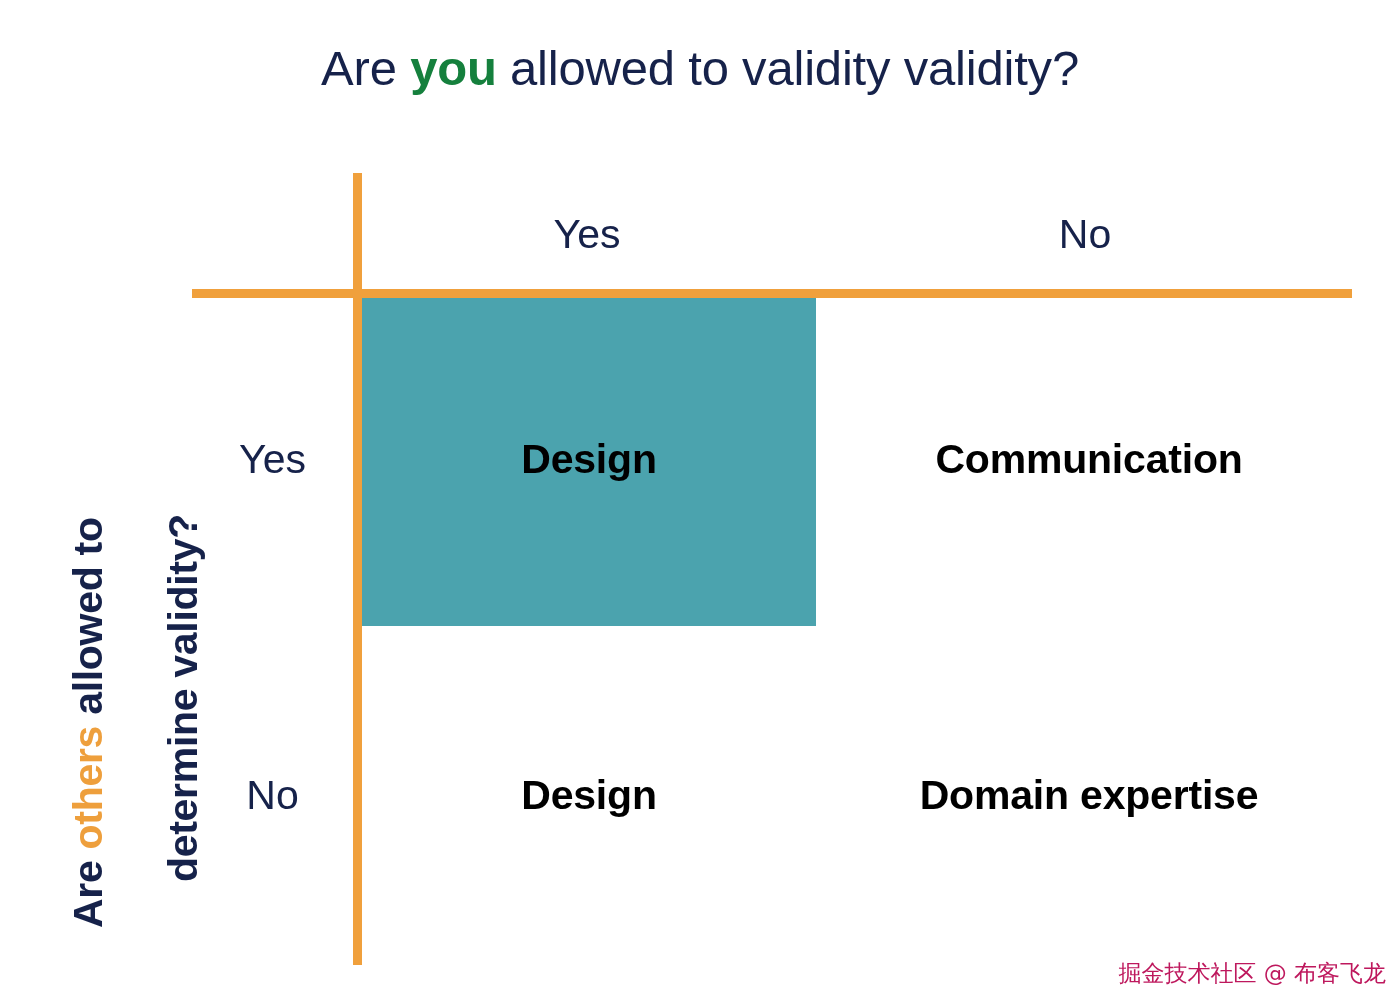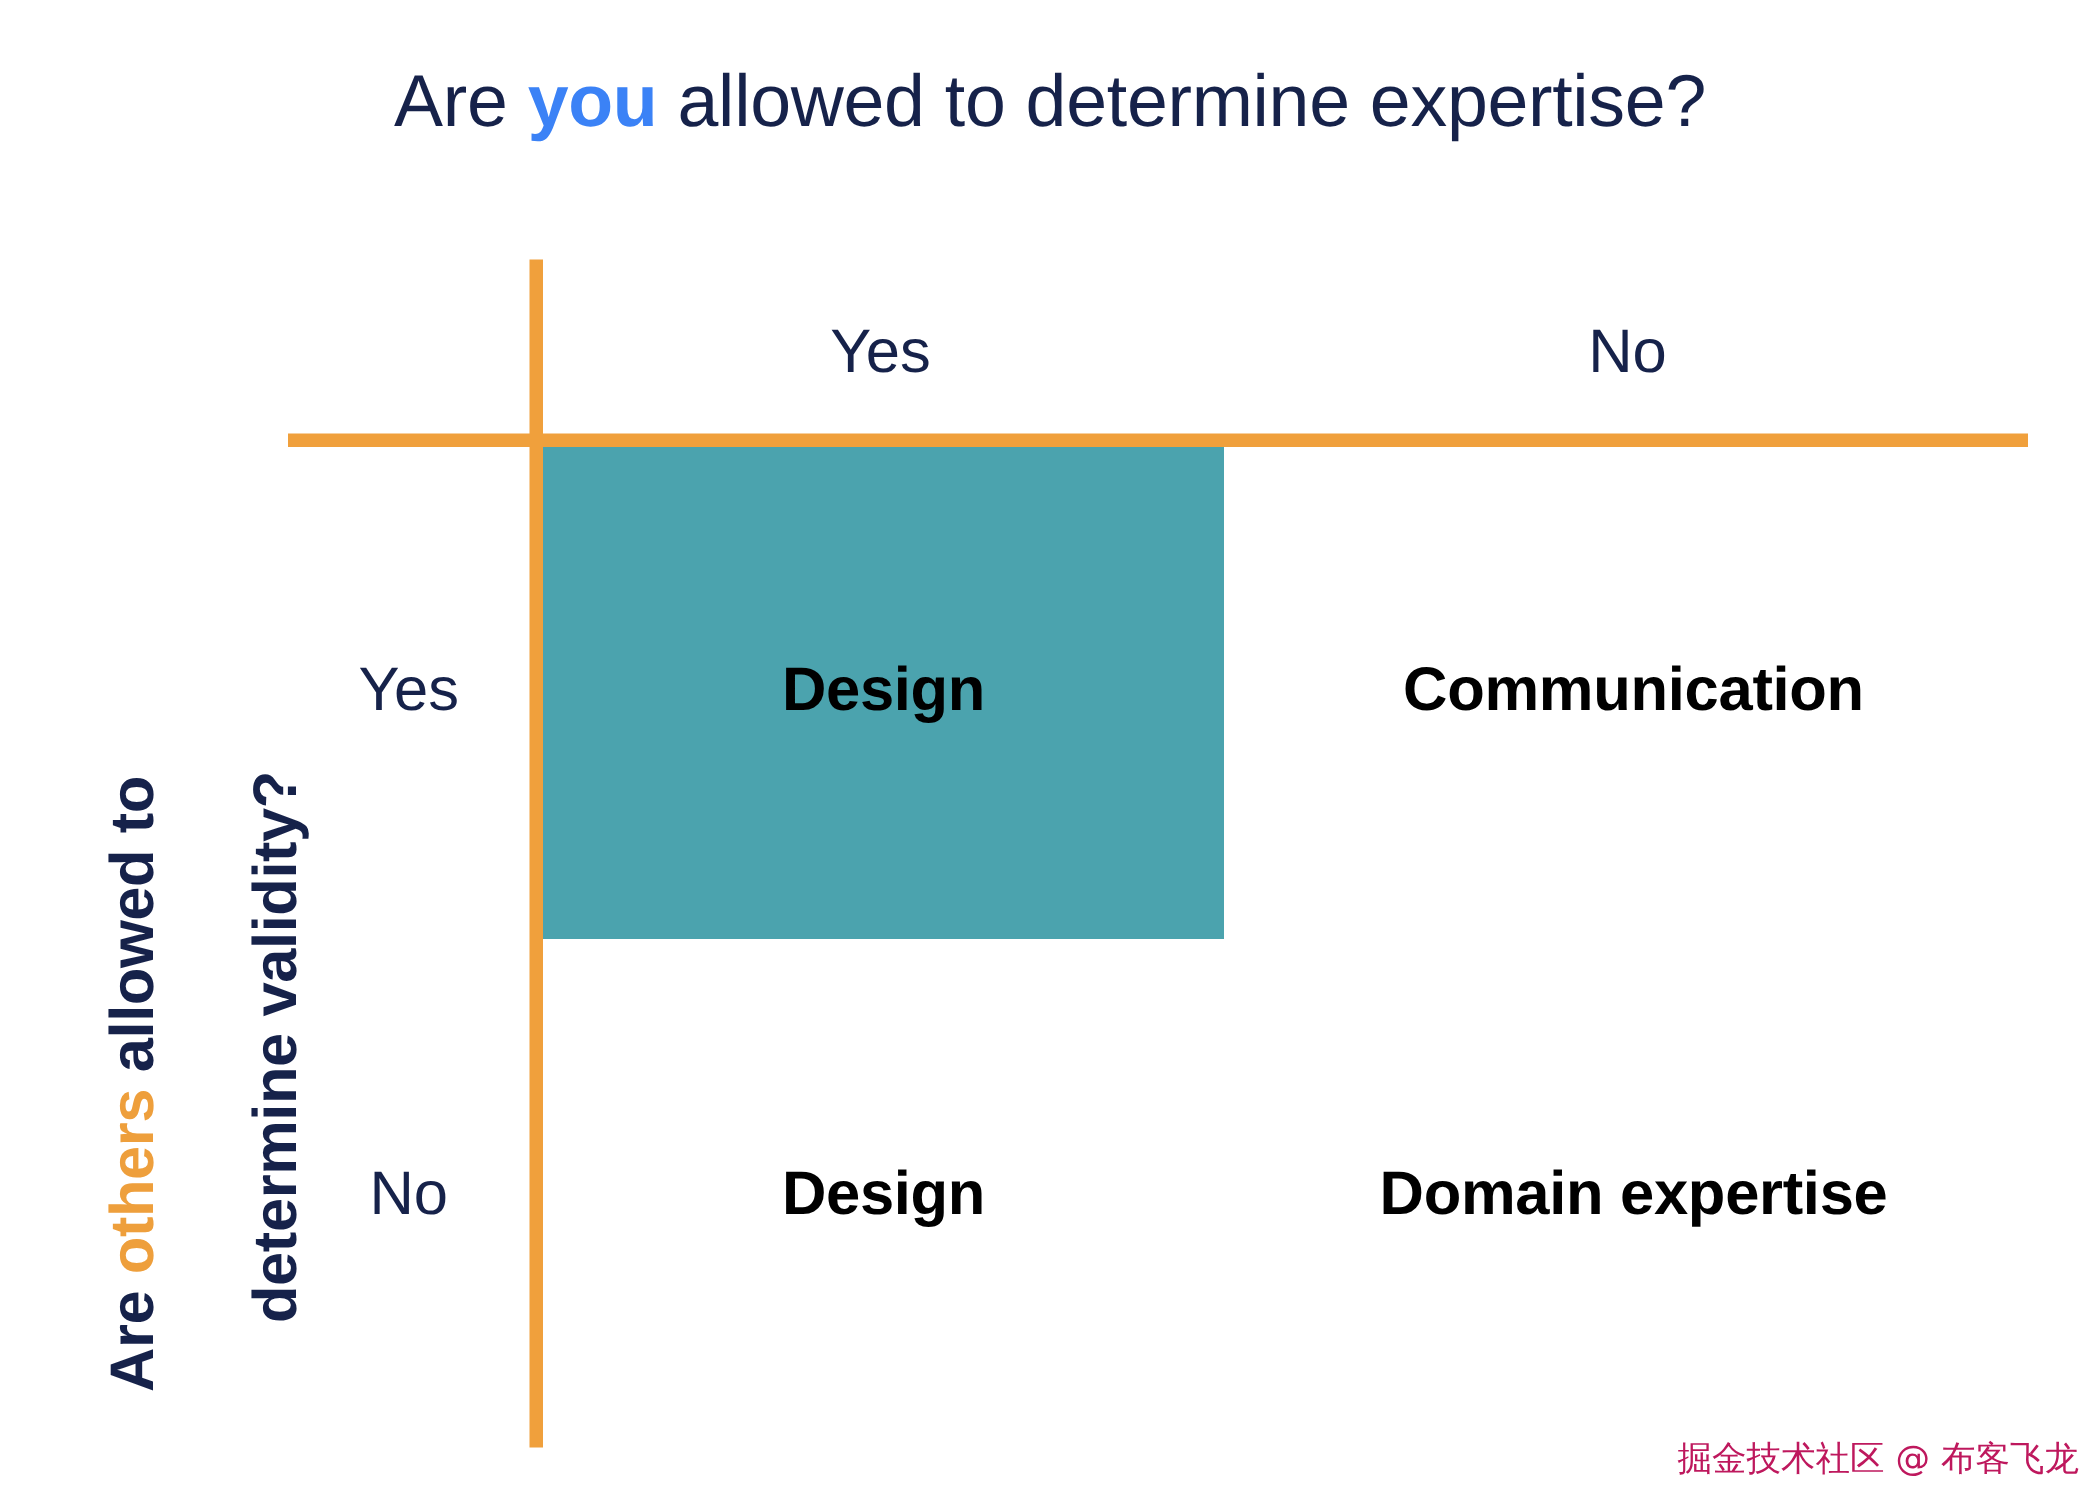--- a/index.html
+++ b/index.html
@@ -24,21 +24,21 @@
     width: 1400px;
     text-align: center;
     font-size: 49px;
     line-height: 60px;
     color: #16224A;
     font-weight: normal;
     letter-spacing: -0.2px;
     white-space: nowrap;
   }
   #slide-title .accent {
-    color: #3b82f6;
+    color: #15803d;
     font-weight: bold;
   }
 
   
   #axis-vertical {
     position: absolute;
     left: 353px;
     top: 173px;
     width: 9px;
     height: 792px;
@@ -150,21 +150,21 @@
     font-size: 23px;
     line-height: 30px;
     color: #be185d;
     white-space: nowrap;
     font-family: "DejaVu Sans", sans-serif;
   }
 </style>
 </head>
 <body>
 
-<div id="slide-title"><span>Are </span><span class="accent">you</span><span> allowed to determine expertise?</span></div>
+<div id="slide-title"><span>Are </span><span class="accent">you</span><span> allowed to validity validity?</span></div>
 
 <div id="axis-vertical"></div>
 <div id="axis-horizontal"></div>
 
 <div id="highlight-box"></div>
 
 <div id="y-axis-caption">
   <div class="vline" id="y-line-1"><span>Are </span><span class="accent">others</span><span> allowed to</span></div>
   <div class="vline" id="y-line-2">determine validity?</div>
 </div>

